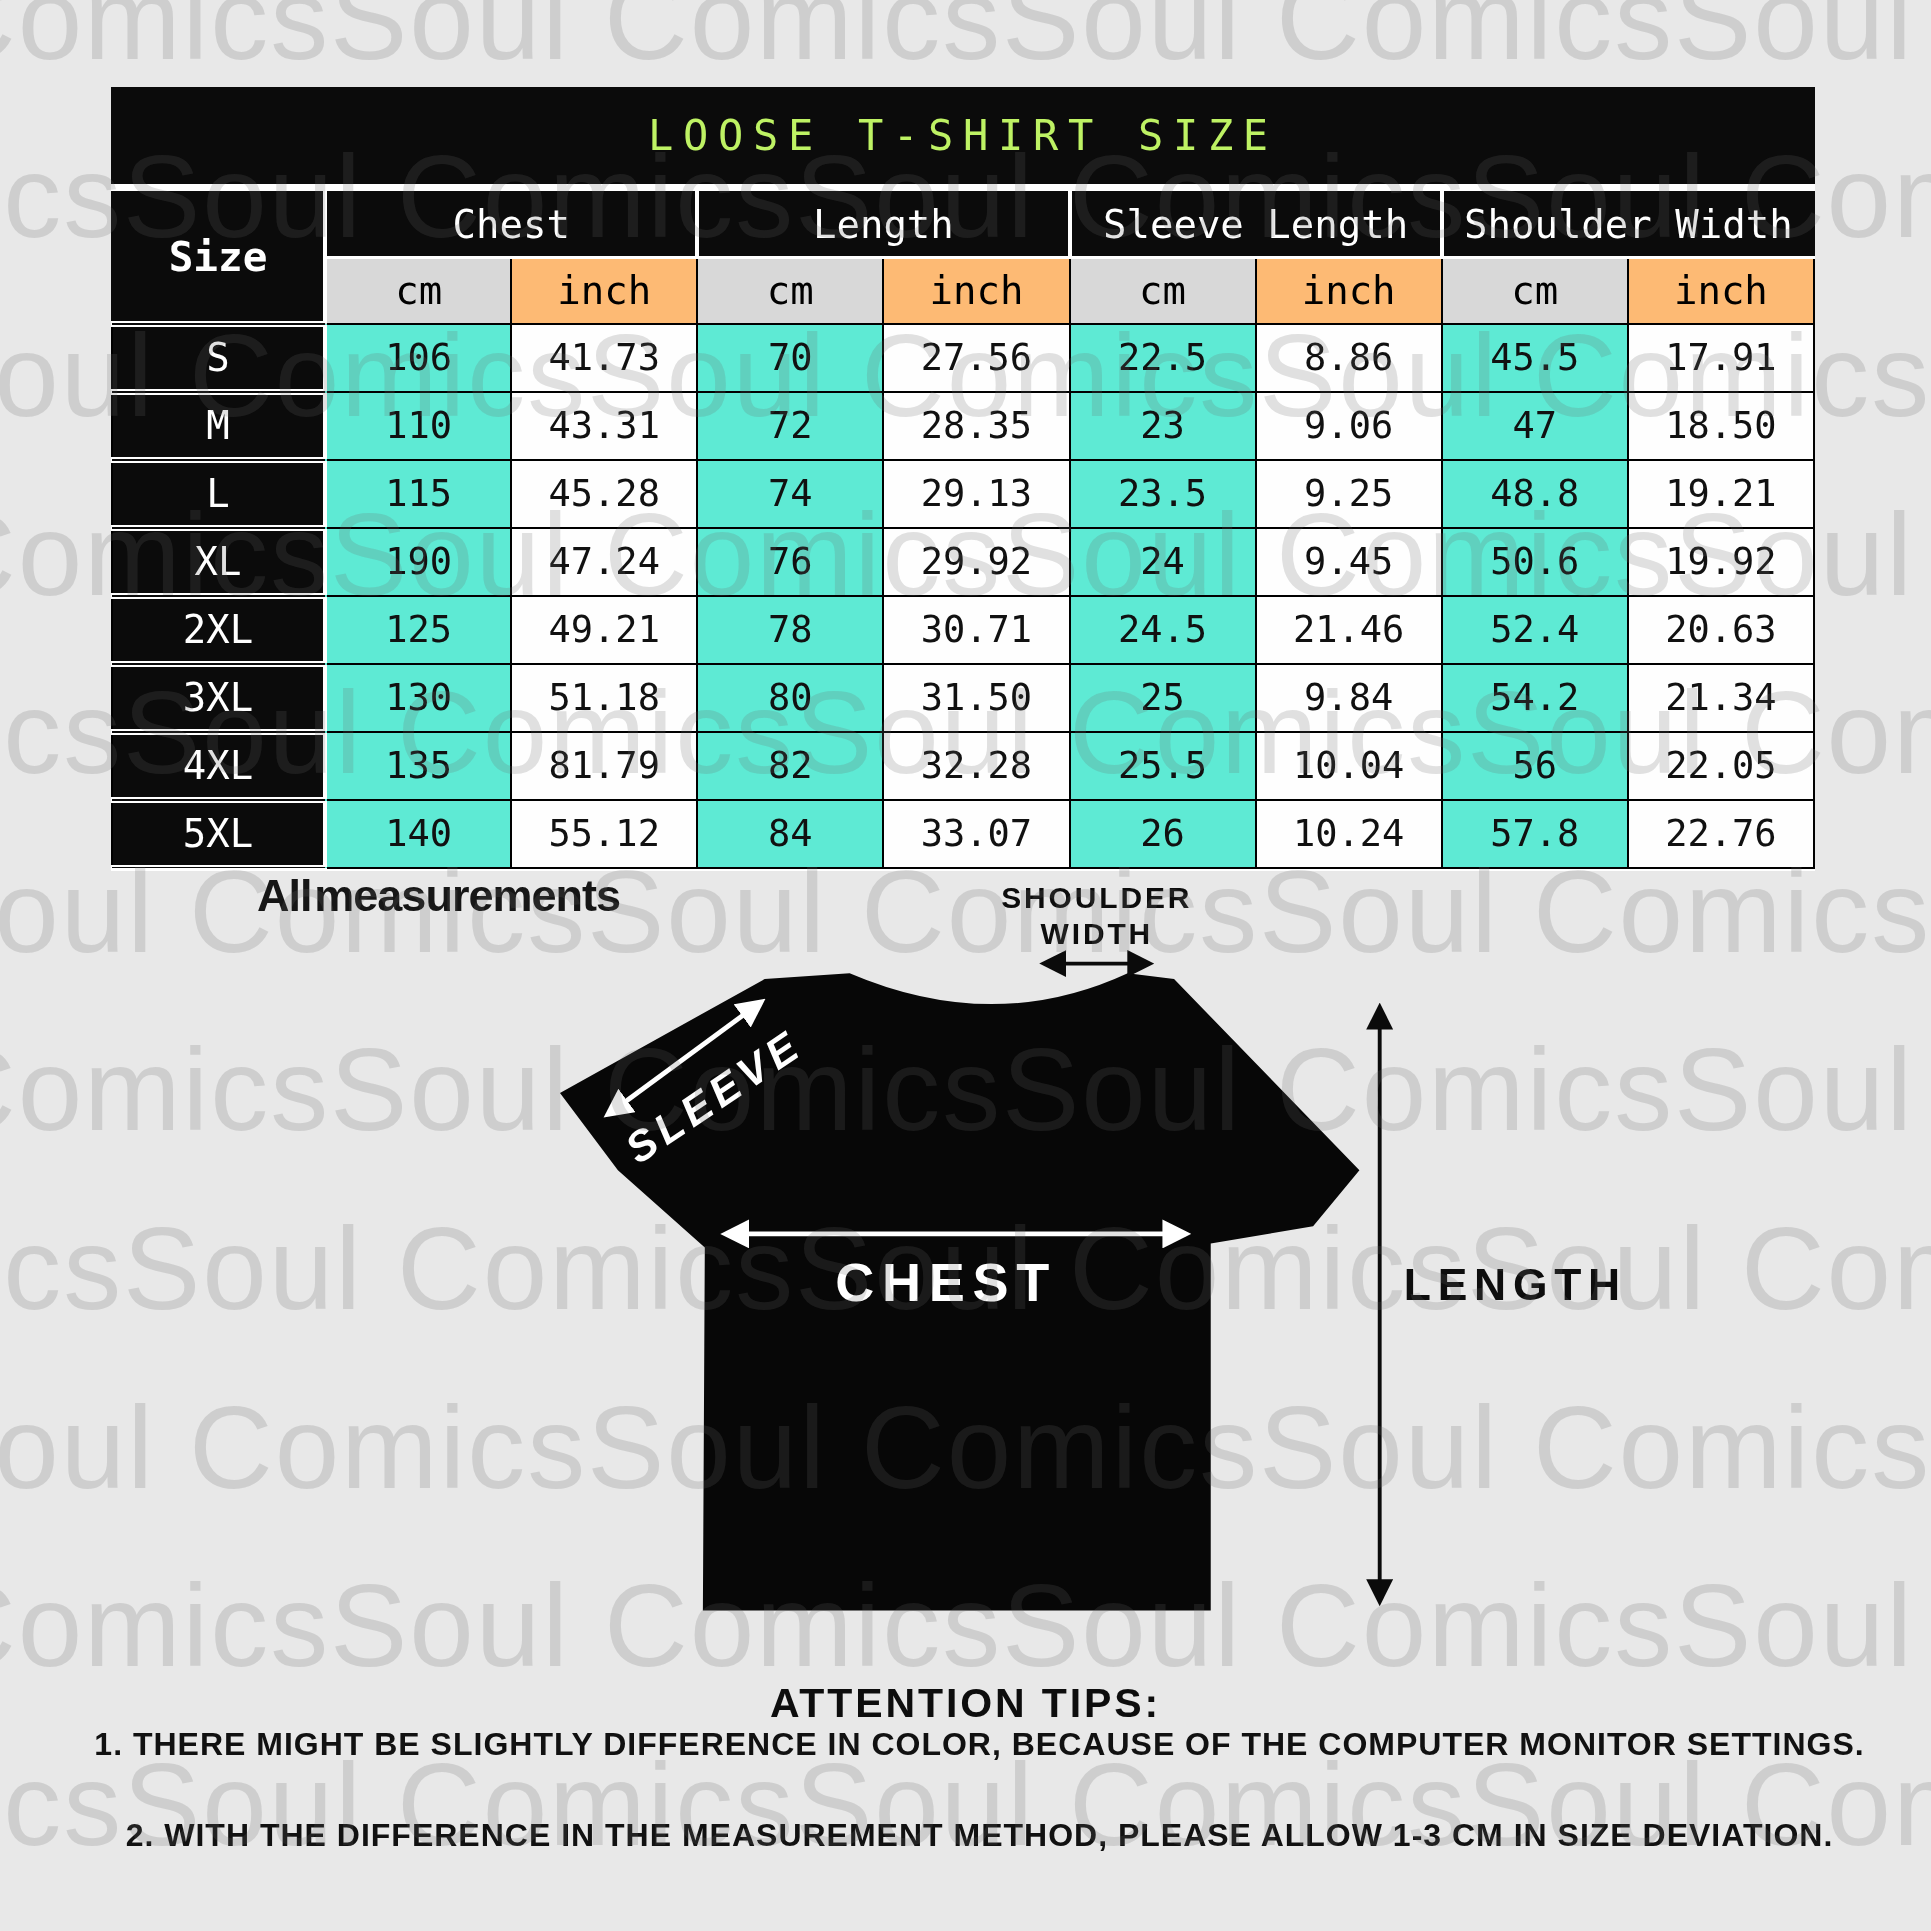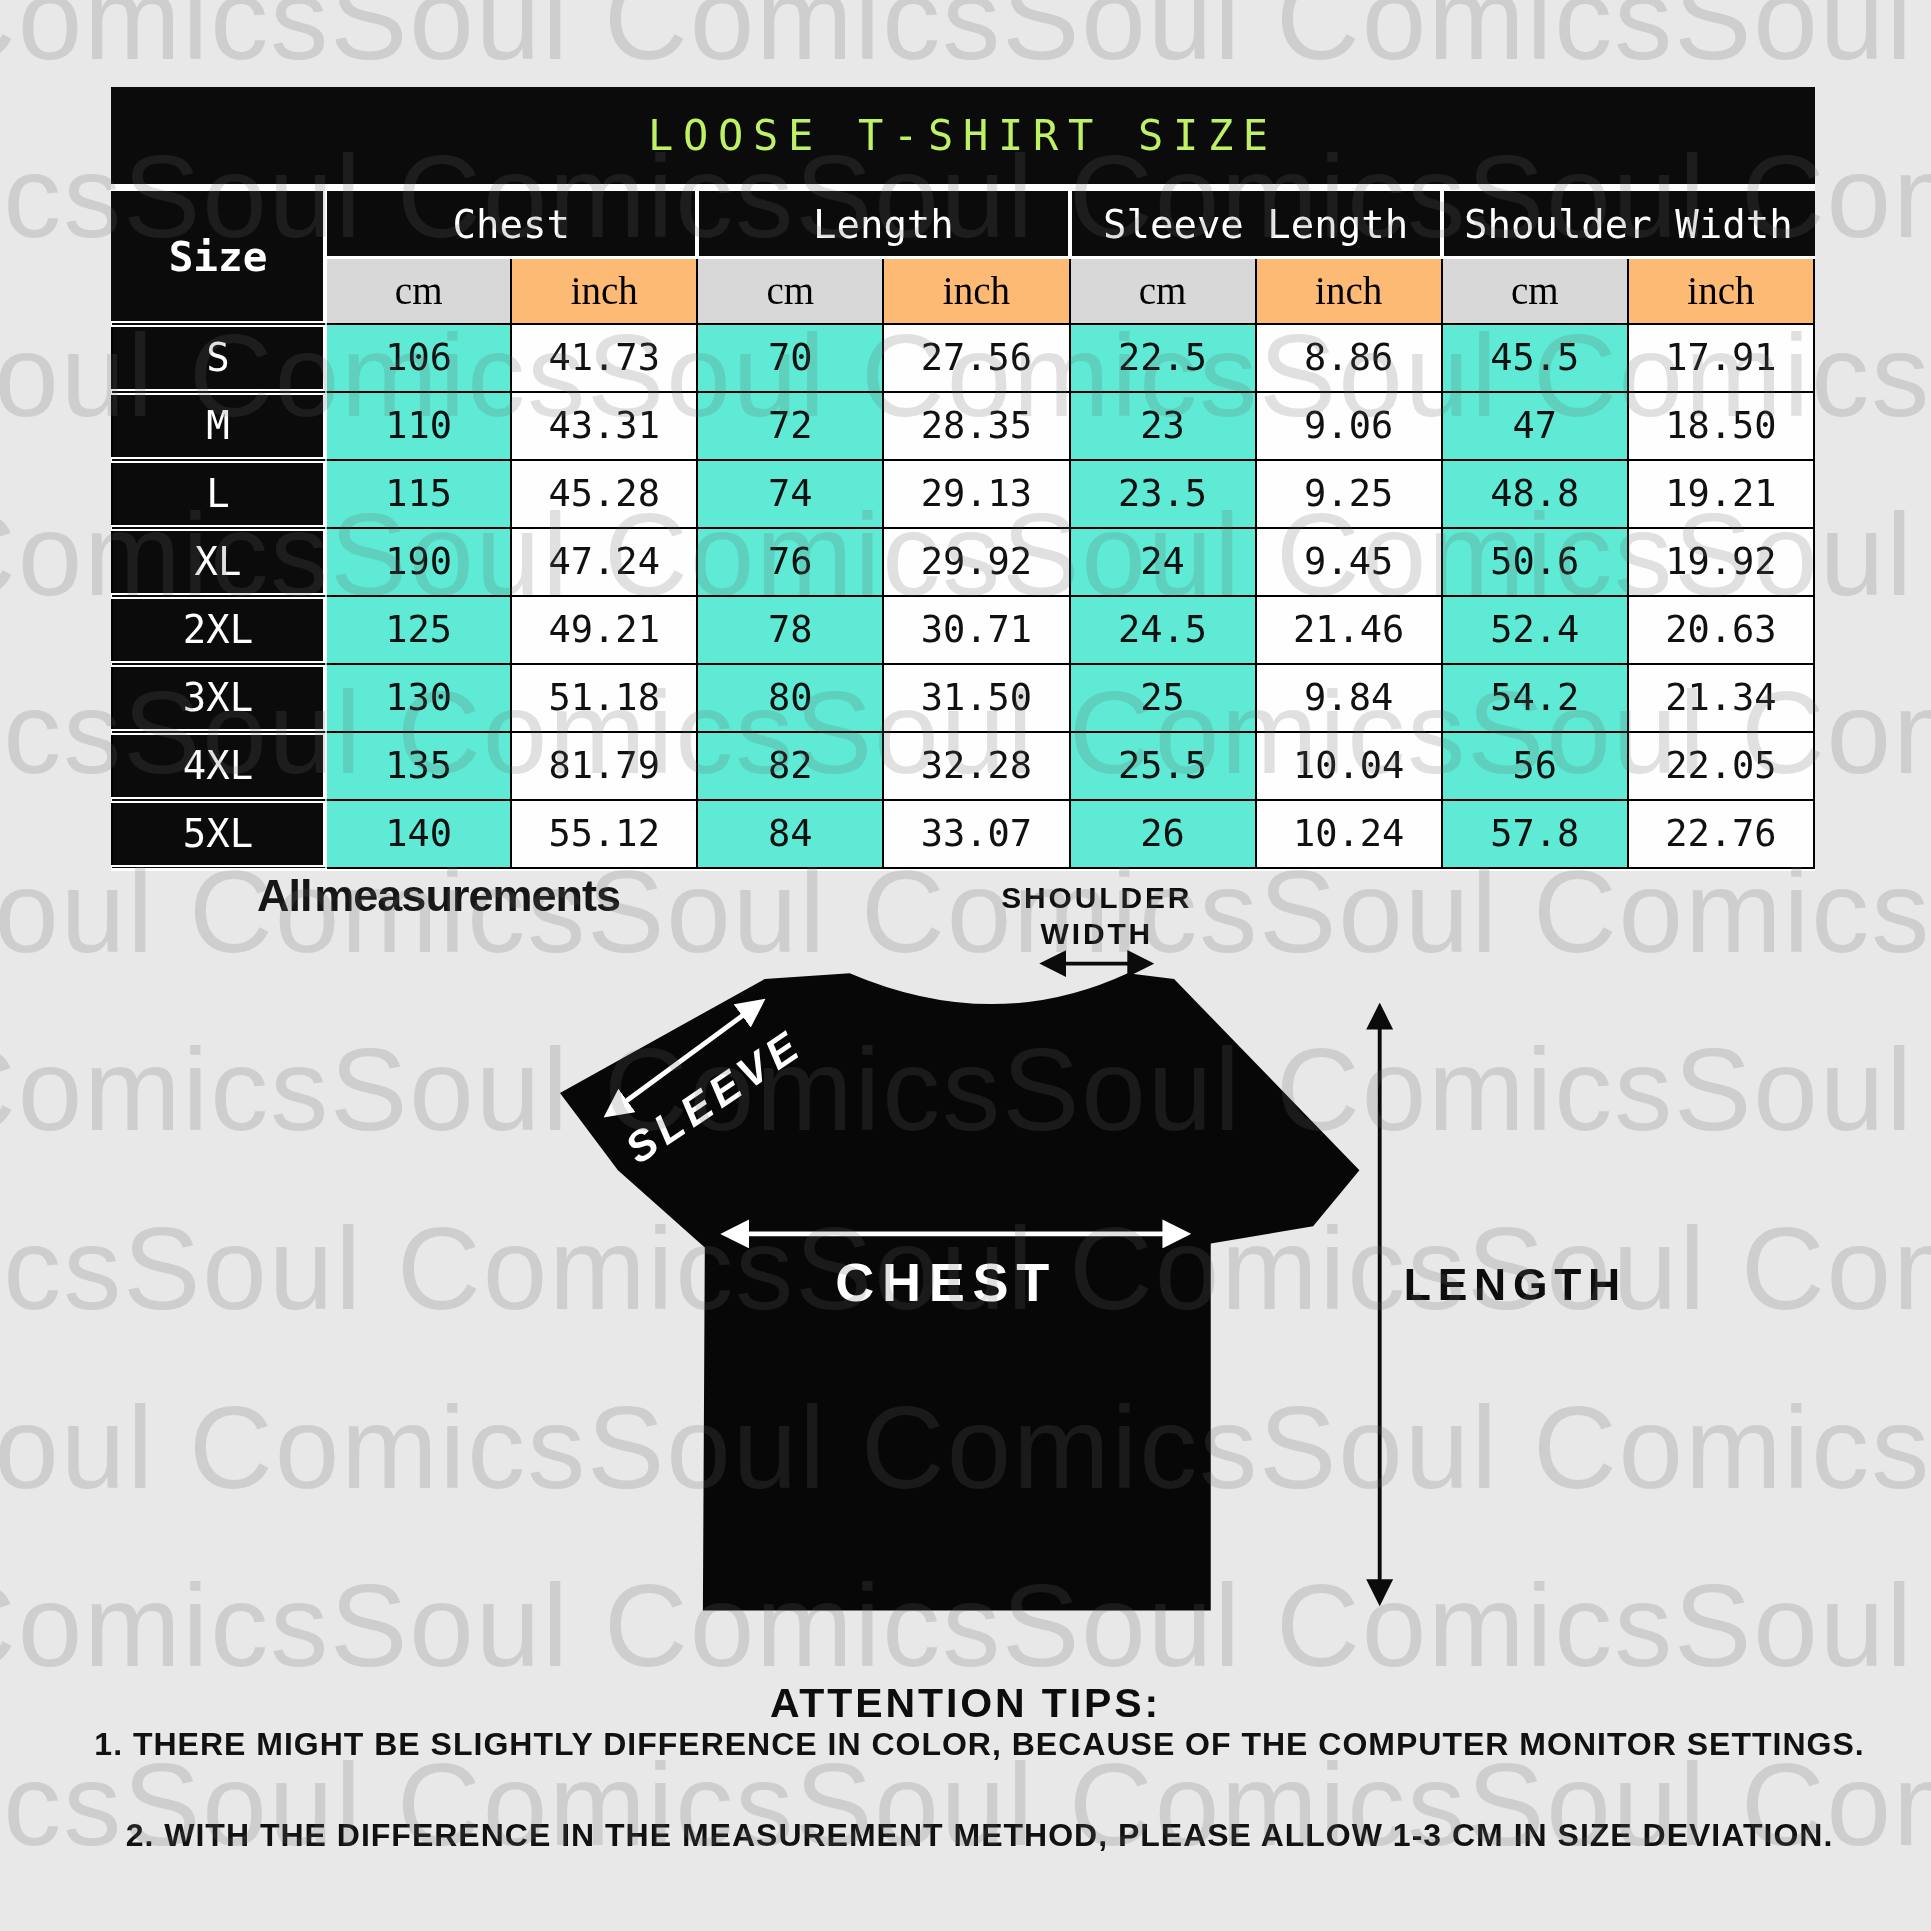--- a/index.html
+++ b/index.html
@@ -76,21 +76,20 @@
     border-left: 4.8px solid #ffffff;
     border-right: 4.8px solid #ffffff;
     border-bottom: 3.9px solid #ffffff;
     white-space: pre;
   }
   th.group:last-child { border-right: 2.9px solid #0b0b0b; }
   th.unit {
     height: 64px;
     font-size: 39px; font-weight: 500;
     border: 2.9px solid #000000;
-    font-family: Liberation Serif, serif;
   }
   td.size-cell {
     background: #0b0b0b; color: #ffffff;
     font-size: 39px;
     border-left: 2.9px solid #000000;
     border-right: 4.8px solid #ffffff;
     border-top: 6.8px double #ffffff;
     border-bottom: 6.8px double #ffffff;
   }
   td.val {

